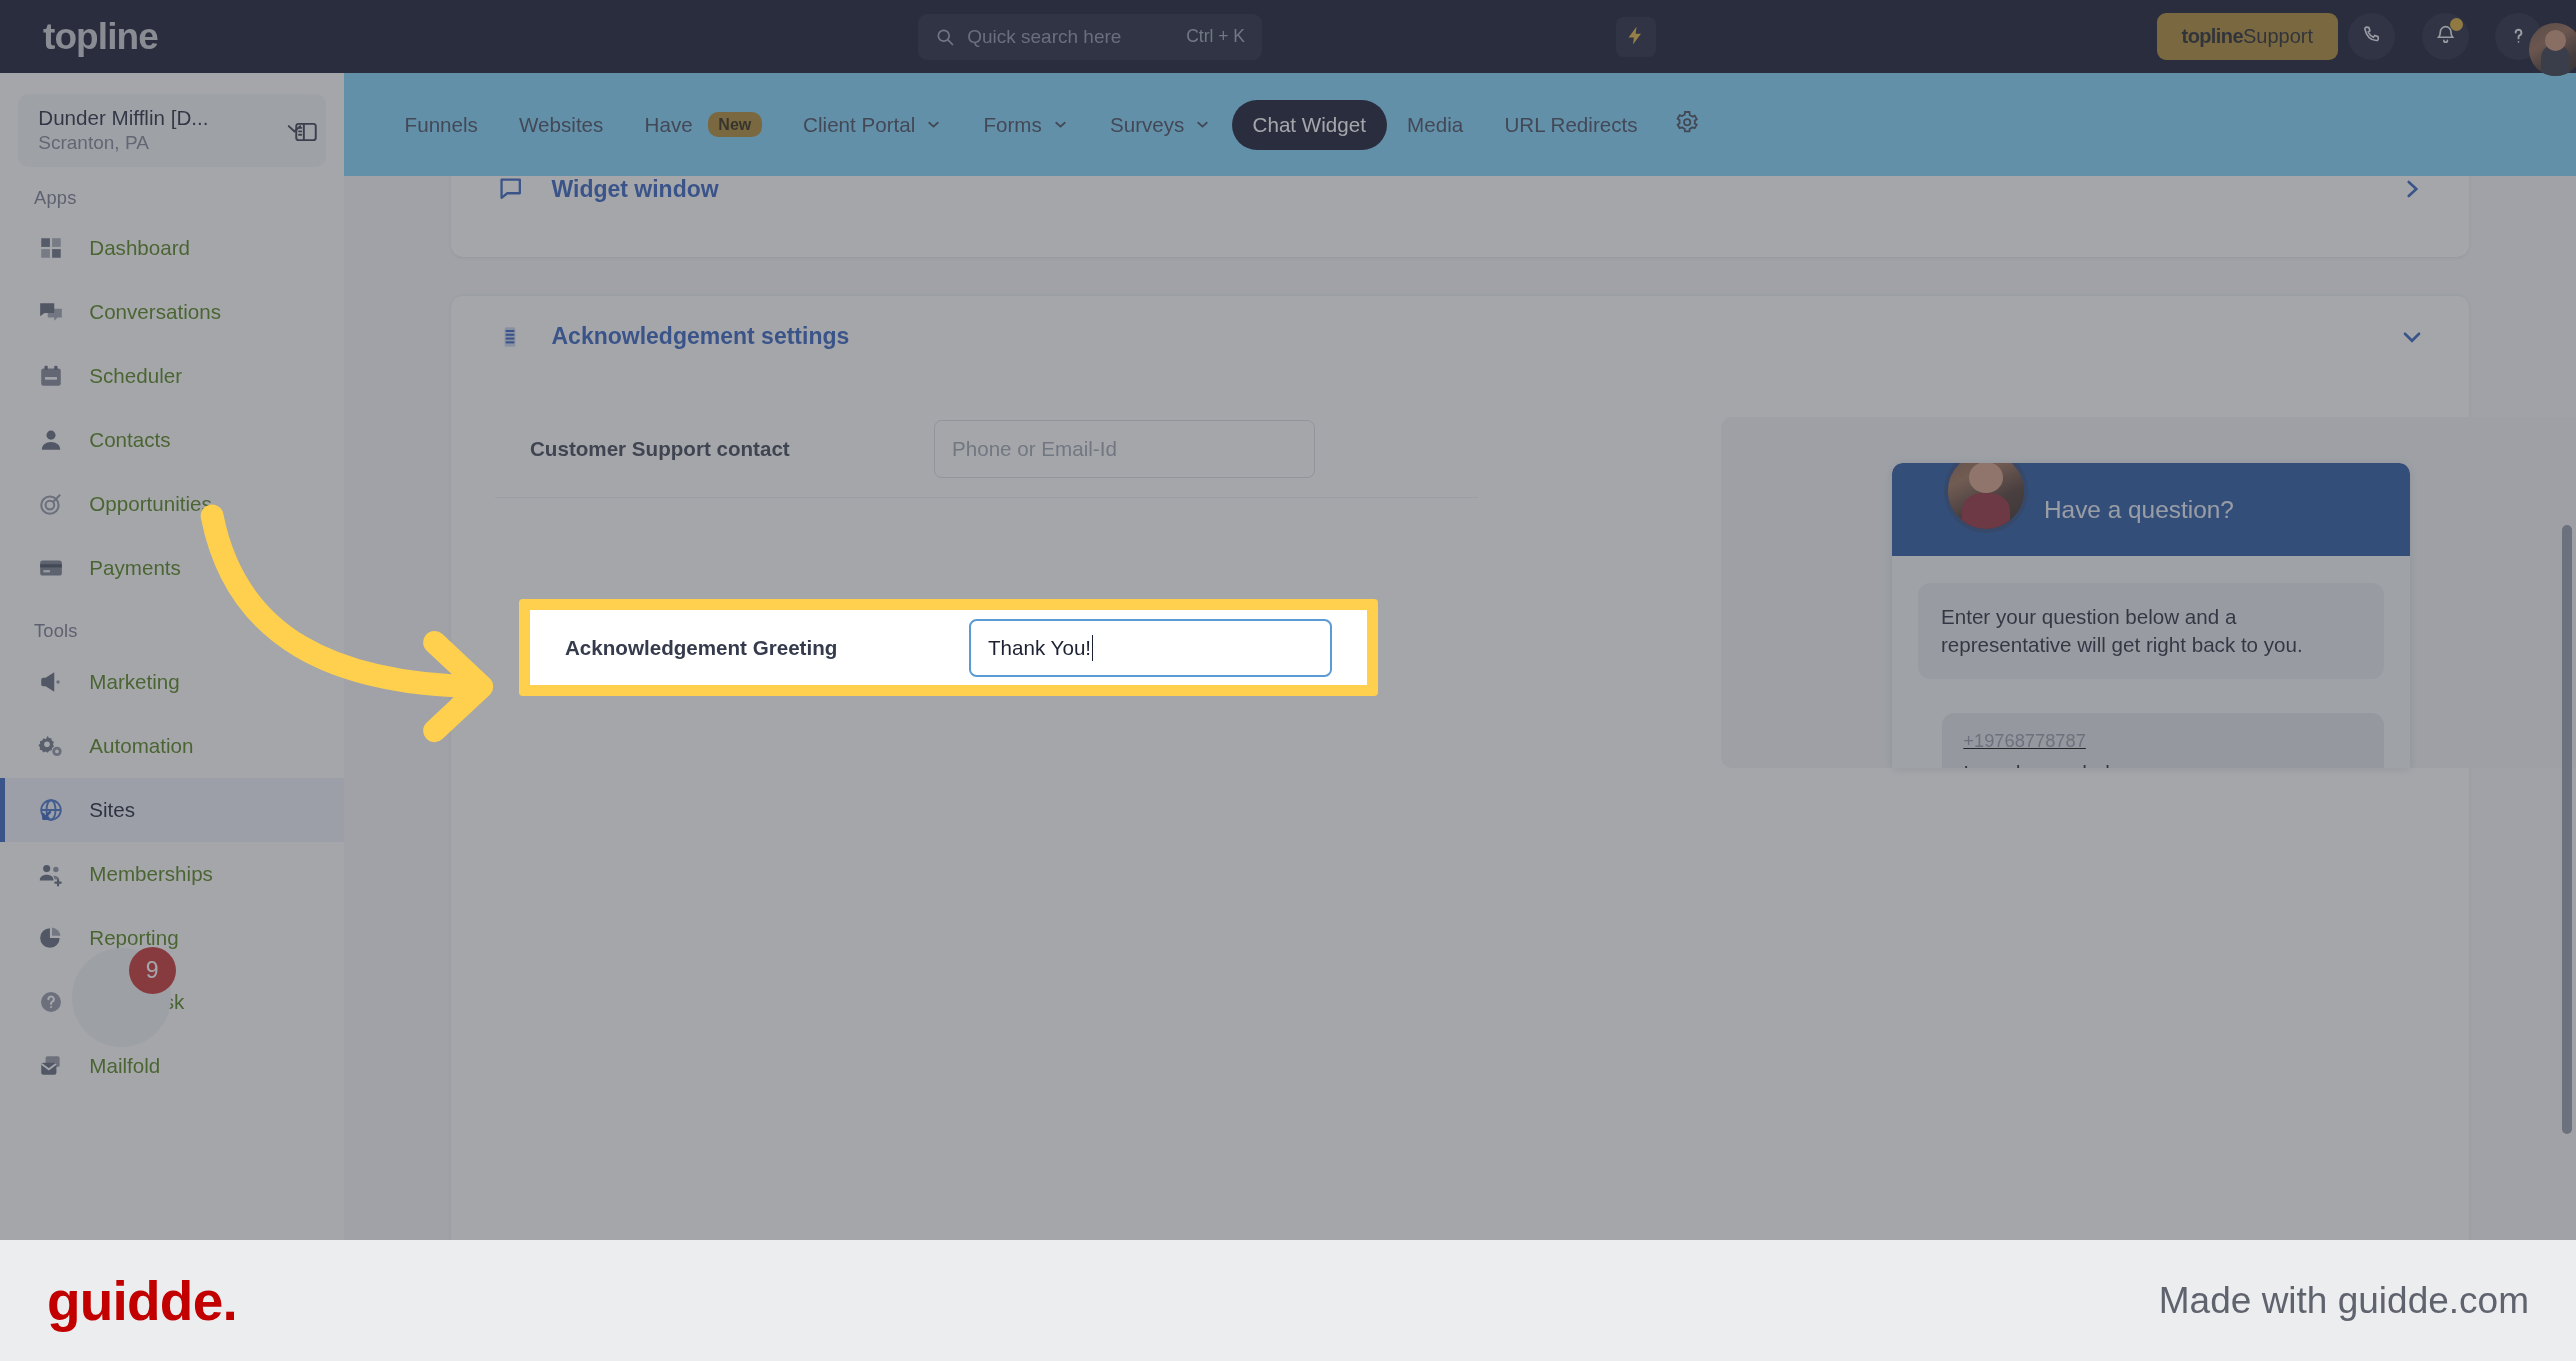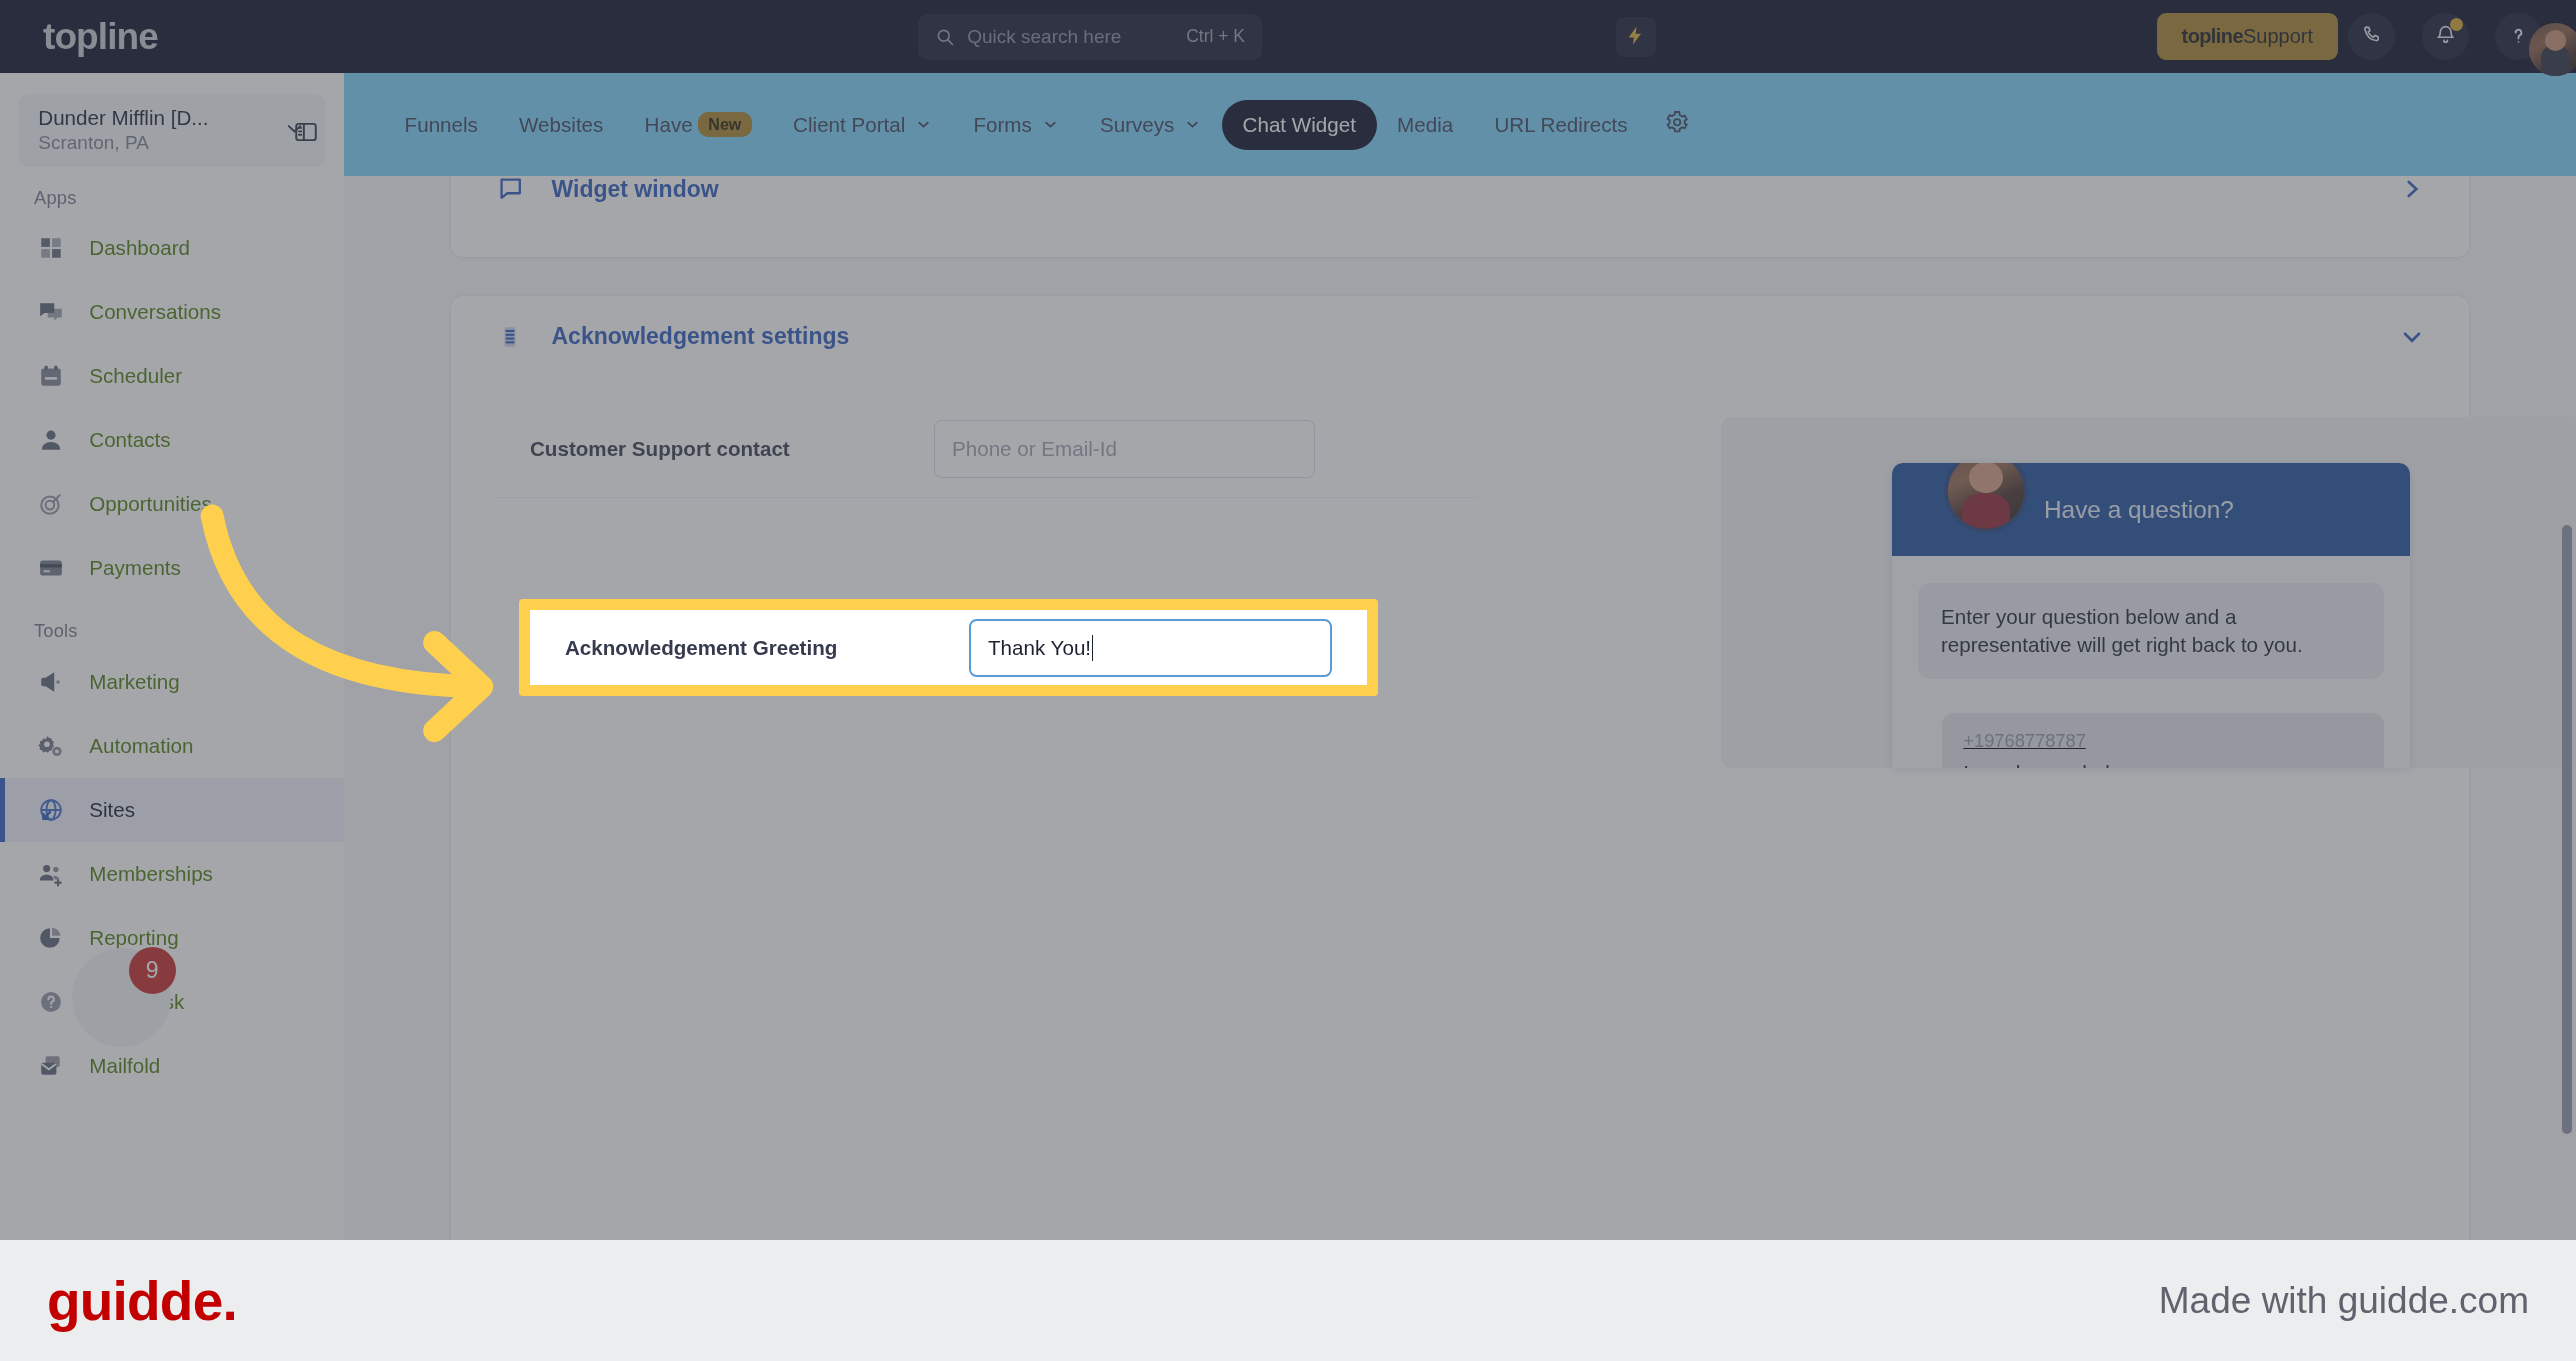--- a/index.html
+++ b/index.html
@@ -113,21 +113,21 @@
     position: absolute; top: 73px; left: 344px; width: 2232px; height: 103px;
     background: #7dd3fc; display: flex; align-items: center; padding-left: 40px; z-index: 2;
   }
   .tab {
     display: flex; align-items: center; height: 50px; padding: 0 20.6px;
     font-size: 20.6px; color: #3b4257; border-radius: 25px; cursor: pointer;
     white-space: nowrap;
   }
   .tab.active { background: #080c24; color: #ffffff; }
   .tab-badge {
-    margin-left: 5px; background: #a8832a; color: #241c05; font-size: 16px;
+    margin-left: 15px; background: #a8832a; color: #241c05; font-size: 16px;
     font-weight: 600; padding: 3.8px 10.7px; border-radius: 10px;
   }
   .tab-caret { margin-left: 10px; display: flex; align-items: center; }
   .gear-tab { padding: 0 17px; }
 
   
   .main {
     position: absolute; top: 176px; left: 344px; width: 2232px; height: 1064px;
     background: #f6f7f9; overflow: hidden; z-index: 1;
   }

